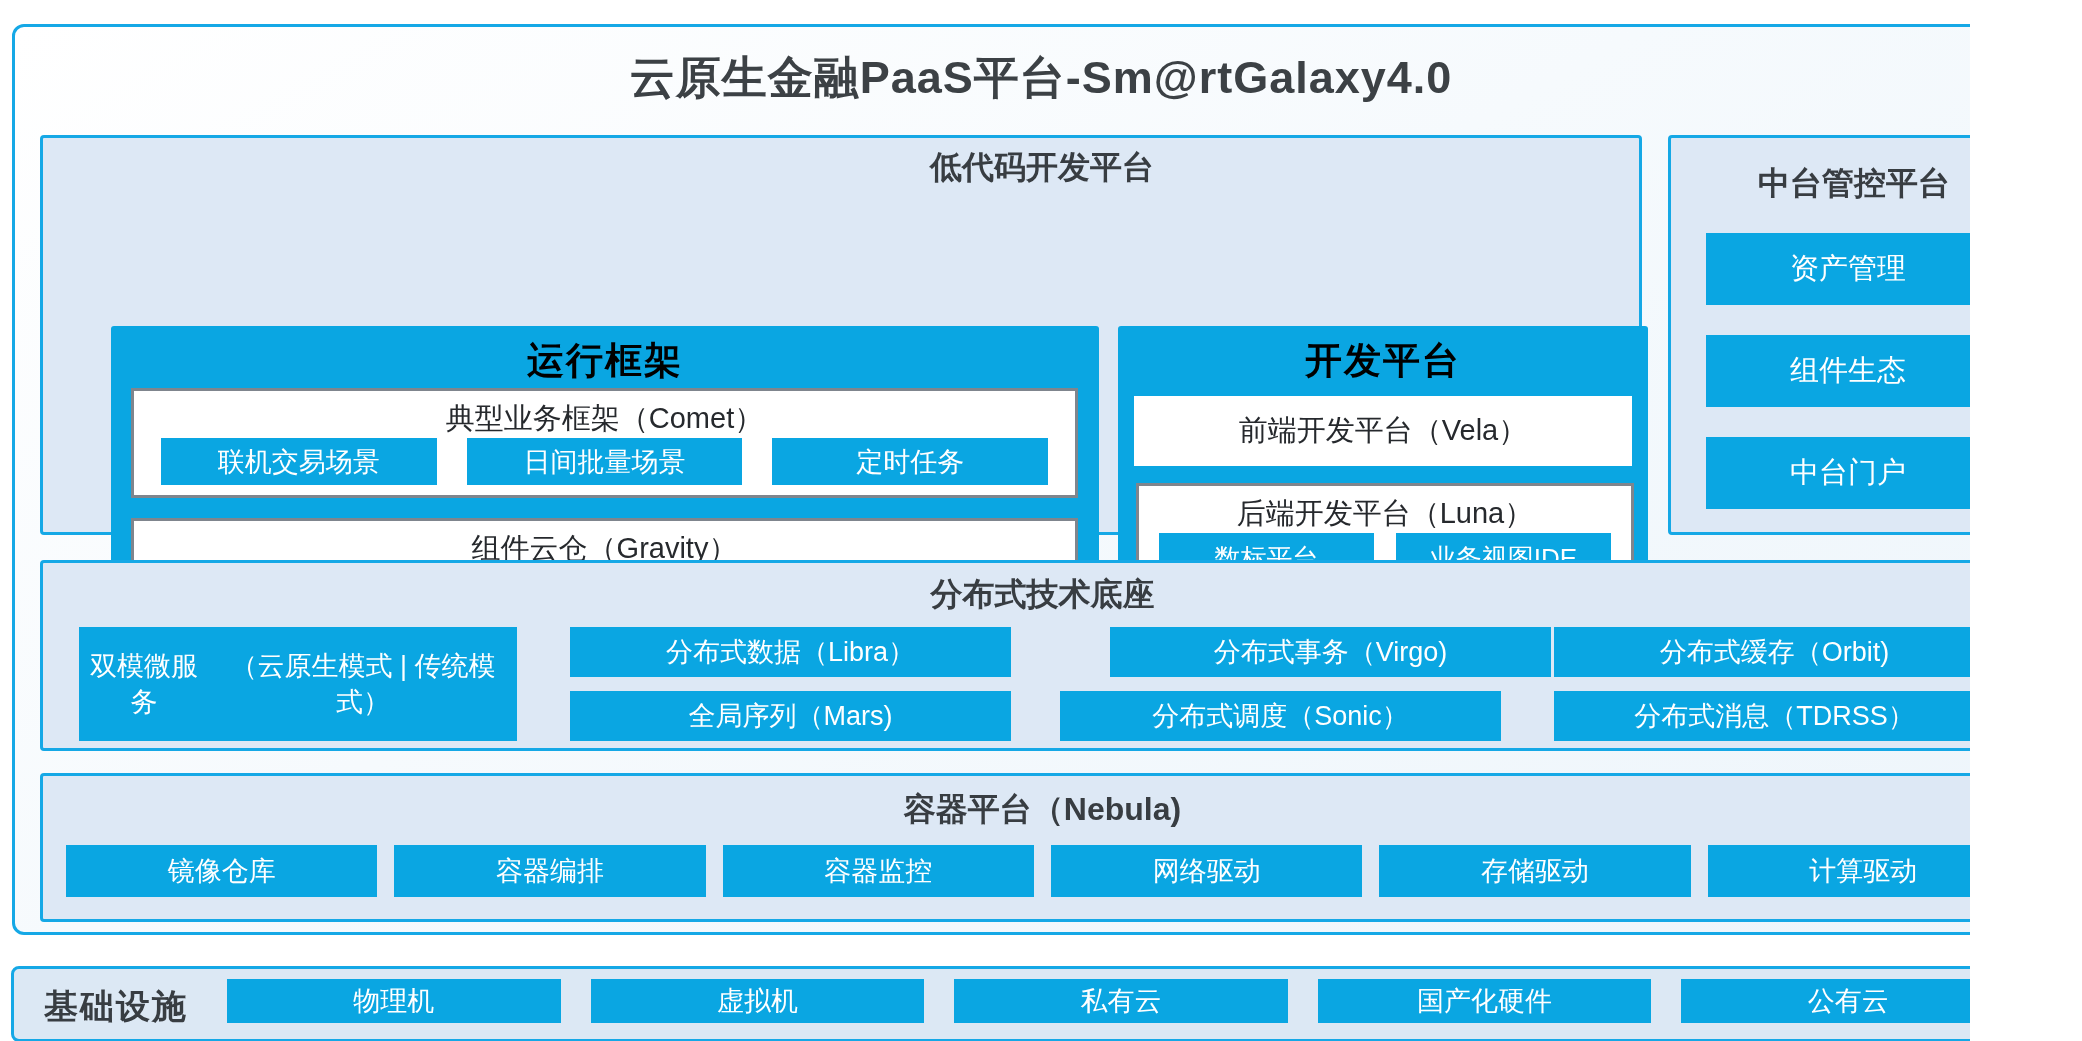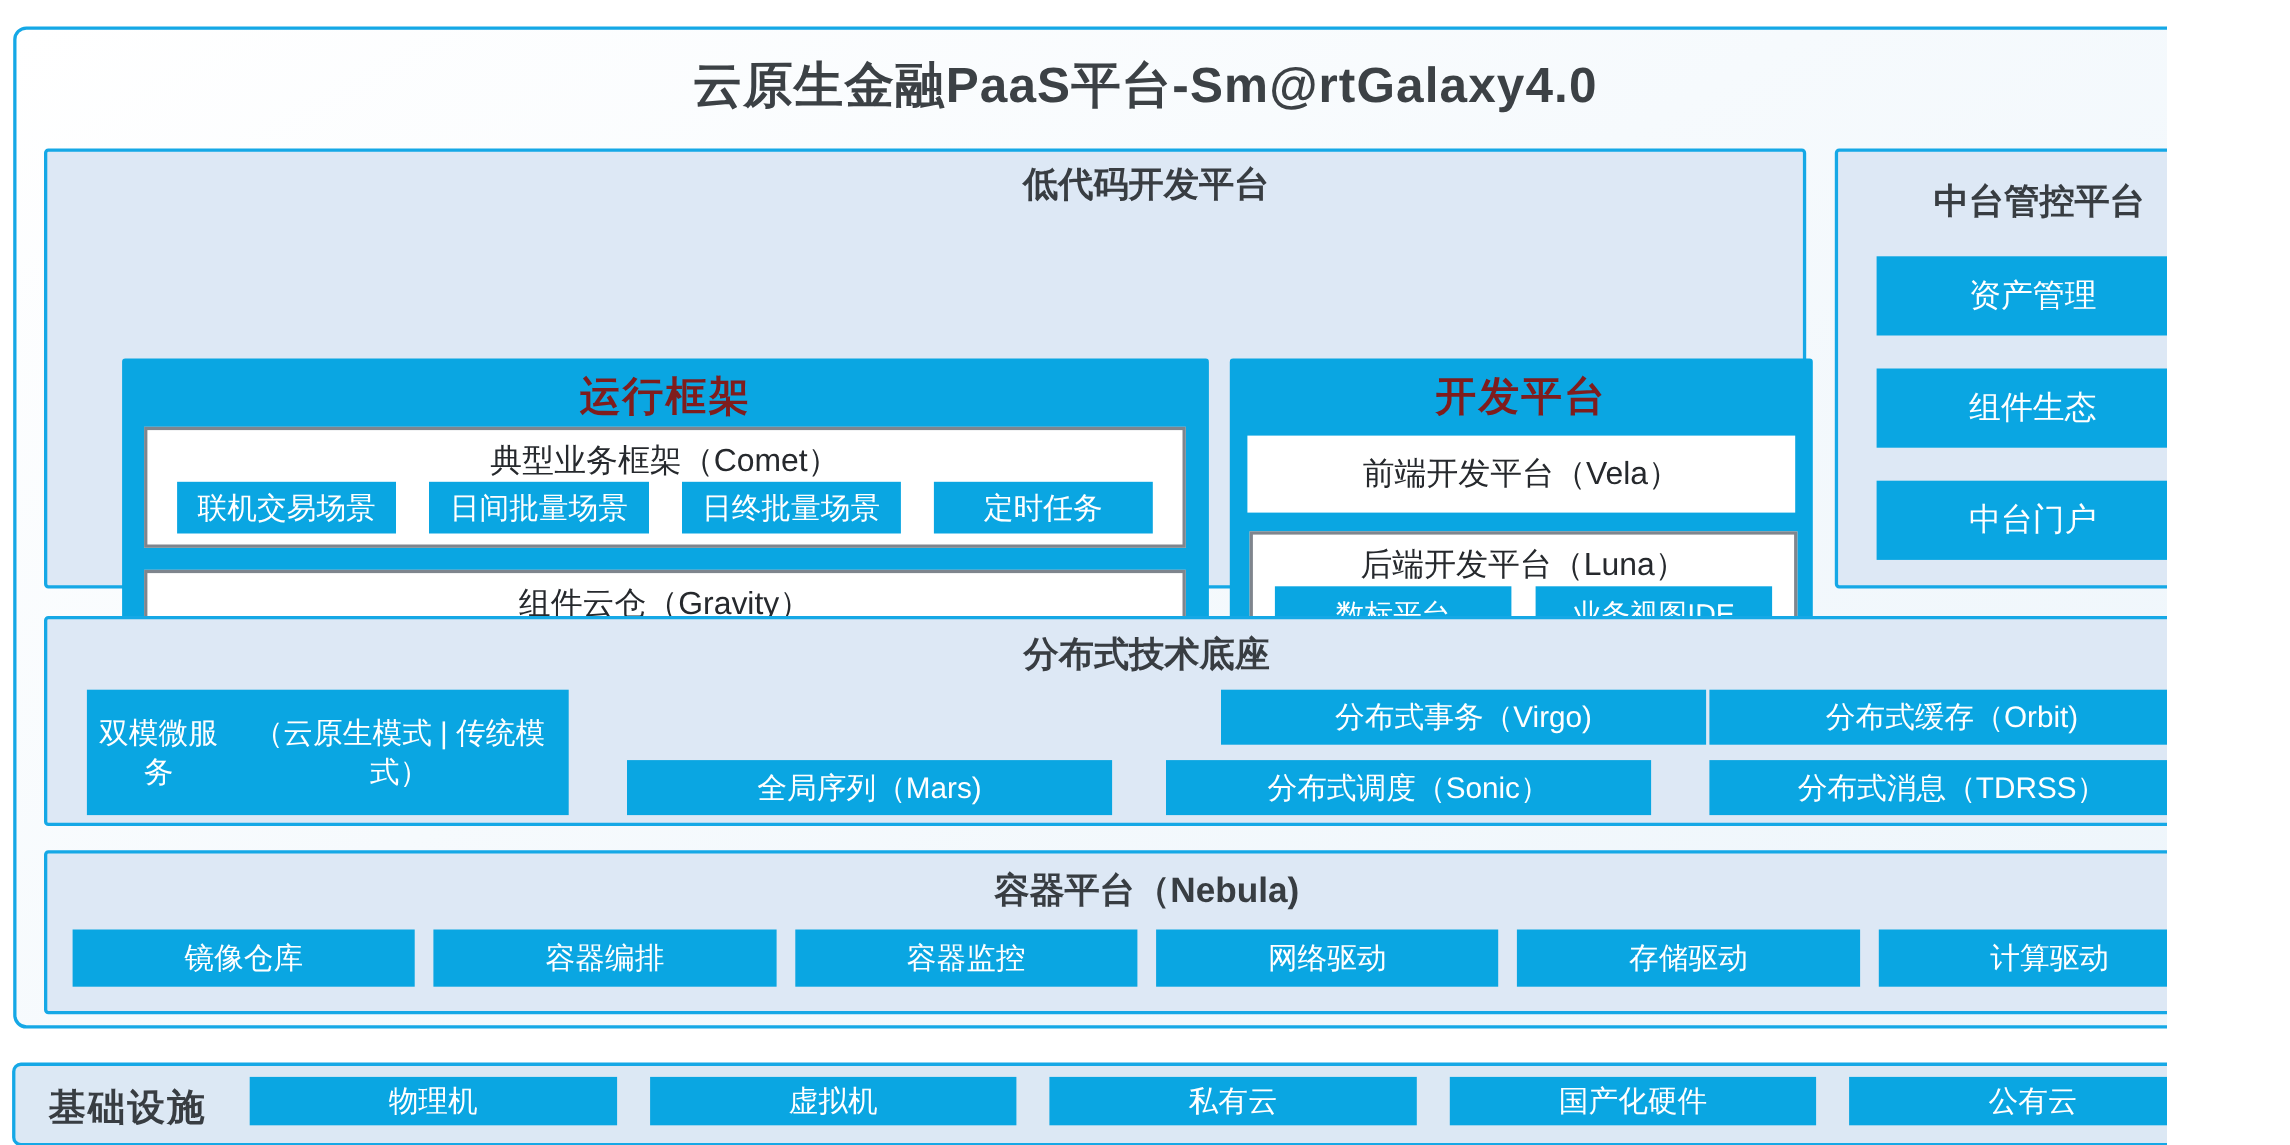--- a/index.html
+++ b/index.html
@@ -26,21 +26,21 @@
     border:3px solid var(--blue-border);border-radius:4px;}
   .panel-title{font-size:32px;font-weight:700;color:var(--dark);}
 
   
   .lowcode{left:40px;top:123px;width:1602px;height:400px;}
   .lowcode-label{position:absolute;left:40px;top:134px;width:2004px;
     text-align:center;font-size:32px;font-weight:700;color:var(--dark);}
 
   .subpanel{position:absolute;background:var(--blue);border-radius:3px;}
   .subpanel-title{position:absolute;left:0;top:10px;width:100%;text-align:center;
-    font-size:37px;font-weight:700;color:#7f1d1d;letter-spacing:2px;}
+    font-size:37px;font-weight:700;color:#000000;letter-spacing:2px;}
 
   .runtime{left:68px;top:188px;width:988px;height:320px;}
   .dev{left:1075px;top:188px;width:530px;height:320px;}
 
   .whitebox{position:absolute;background:#ffffff;border:3px solid var(--gray-border);}
   .whitebox-title{position:absolute;left:0;top:8px;width:100%;text-align:center;
     font-size:29px;font-weight:500;color:#26292d;}
   .items-row{position:absolute;left:27px;right:27px;bottom:10px;display:flex;gap:30px;}
   .bluebox{background:var(--blue);color:#ffffff;display:flex;align-items:center;
     justify-content:center;text-align:center;font-size:27px;font-weight:400;}
@@ -95,21 +95,20 @@
   <div class="panel lowcode">
 
     <div class="subpanel runtime">
       <div class="subpanel-title">运行框架</div>
 
       <div class="whitebox comet">
         <div class="whitebox-title">典型业务框架（Comet）</div>
         <div class="items-row">
           <div class="bluebox">联机交易场景</div>
           <div class="bluebox">日间批量场景</div>
-          <div class="bluebox">日终批量场景</div>
           <div class="bluebox">定时任务</div>
         </div>
       </div>
 
       <div class="whitebox gravity">
         <div class="whitebox-title">组件云仓（Gravity）</div>
         <div class="items-row">
           <div class="bluebox">流程引擎</div>
           <div class="bluebox">缓存访问</div>
           <div class="bluebox">事务处理</div>
@@ -148,20 +147,21 @@
     <div class="bluebox mid-item" style="top:197px">组件生态</div>
     <div class="bluebox mid-item" style="top:299px">中台门户</div>
   </div>
 
   <div class="panel distributed">
     <div class="panel-title">分布式技术底座</div>
     <div class="bluebox dist-big">
       <span>双模微服务</span>
       <span>（云原生模式 | 传统模式）</span>
     </div>
+    <div class="bluebox dist-cell" style="left:527px;top:64px">分布式数据（Libra）</div>
     <div class="bluebox dist-cell" style="left:527px;top:128px">全局序列（Mars)</div>
     <div class="bluebox dist-cell" style="left:1067px;top:64px">分布式事务（Virgo)</div>
     <div class="bluebox dist-cell" style="left:1017px;top:128px">分布式调度（Sonic）</div>
     <div class="bluebox dist-cell" style="left:1511px;top:64px">分布式缓存（Orbit)</div>
     <div class="bluebox dist-cell" style="left:1511px;top:128px">分布式消息（TDRSS）</div>
   </div>
 
   <div class="panel nebula">
     <div class="panel-title">容器平台（Nebula)</div>
     <div class="items-row">

